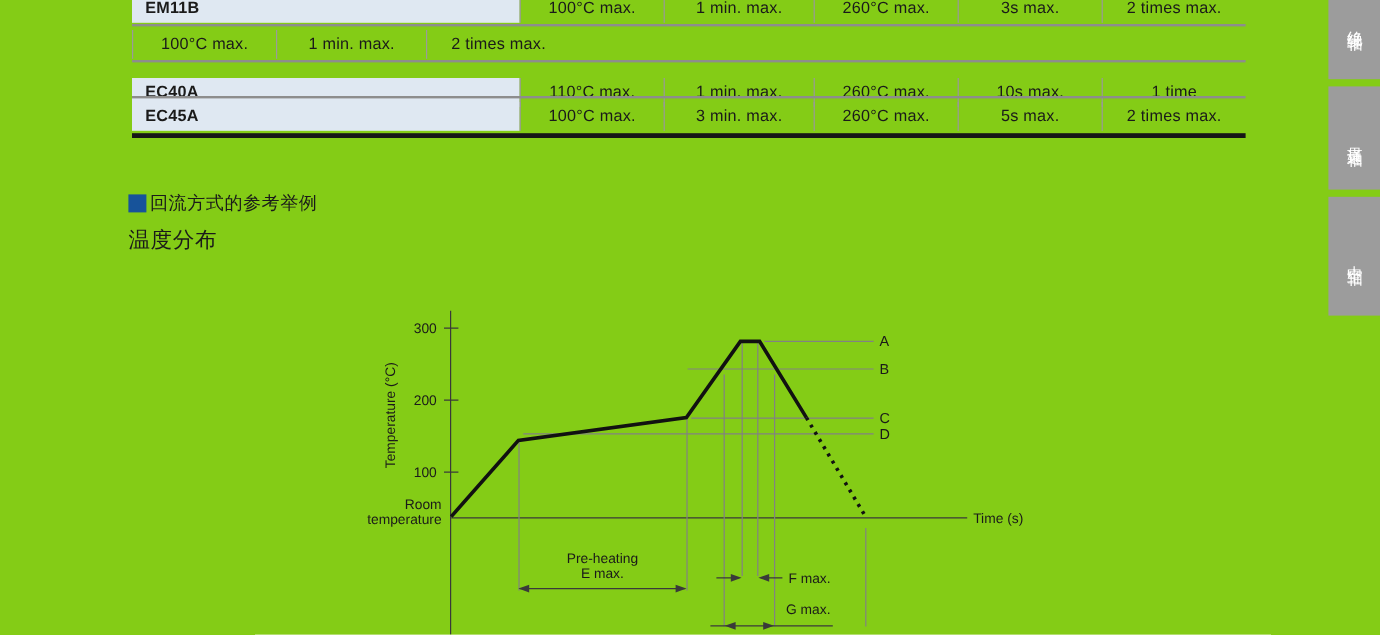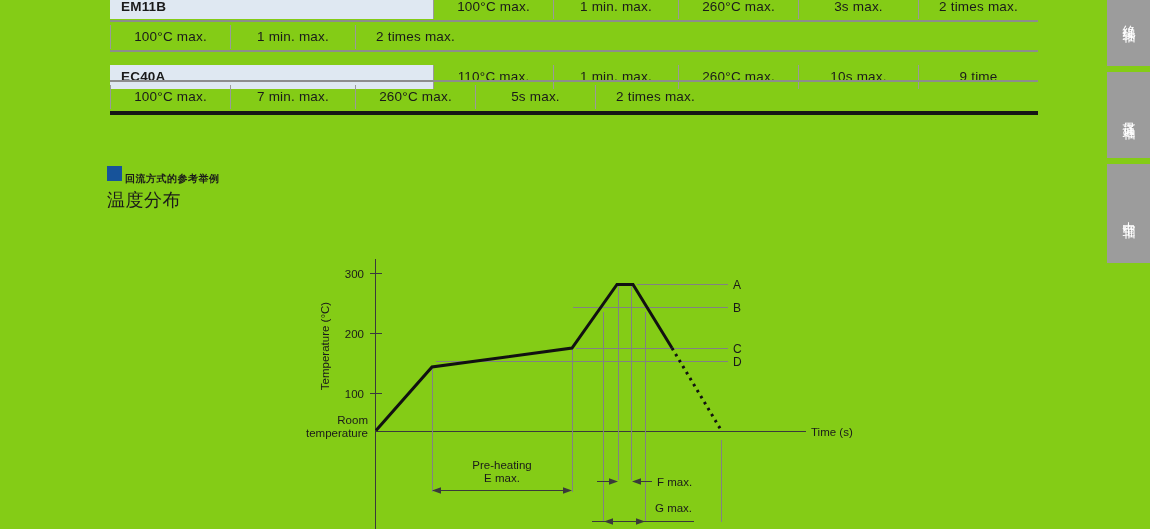--- a/index.html
+++ b/index.html
@@ -13,21 +13,21 @@
   .t-row { position:absolute; left:0; width:928px; height:24px; display:flex; }
   .t-row .cell { height:24px; line-height:24px; font-size:13.5px; letter-spacing:.2px; }
   .cell.part { width:323px; background:#dfe8f2; font-weight:bold; padding-left:11px; }
   .cell.val  { text-align:center; border-left:1px solid #9a9a9a; }
   .w120 { width:120px; } .w125 { width:125px; }
   .row-sep { position:absolute; left:0; width:928px; height:2px; background:#8d8d8d; }
   .t-bottom { position:absolute; left:0; top:111px; width:928px; height:4px; background:#161616; }
   
   .sec-head { position:absolute; left:107px; top:160px; display:flex; align-items:center; }
   .sec-square { width:15px; height:15px; background:#17539a; margin-right:3px; }
-  .sec-title { font-size:10px; font-weight:bold; letter-spacing:.5px;margin-top:12px; }
+  .sec-title { font-size:15px; font-weight:normal; letter-spacing:.5px; }
   .sec-sub { position:absolute; left:107px; top:188px; font-size:18px; letter-spacing:.5px; }
   
   .chart-svg { position:absolute; left:280px; top:245px; }
   .chart-svg text { font-family:"Liberation Sans","DejaVu Sans",sans-serif; font-size:11.5px; fill:#1a1a1a; }
   .chart-svg text.reflabel { font-size:12px; }
   
   .side-tab {
     position:absolute; right:0; width:43px; background:#9c9c9c; color:#fff;
     display:flex; align-items:center; justify-content:center;
     writing-mode:vertical-rl; text-orientation:upright;
@@ -60,27 +60,28 @@
       <div class="cell val w120">2 times max.</div>
     </div>
     <div class="row-sep" style="top:50px"></div>
 
     <div class="t-row" style="top:65px">
       <div class="cell part">EC40A</div>
       <div class="cell val w120">110°C max.</div>
       <div class="cell val w125">1 min. max.</div>
       <div class="cell val w120">260°C max.</div>
       <div class="cell val w120">10s max.</div>
-      <div class="cell val w120">9 time</div>
+      <div class="cell val w120">1 time</div>
     </div>
     <div class="row-sep" style="top:80px"></div>
 
     <div class="t-row" style="top:85px">
+      <div class="cell part">EC45A</div>
       <div class="cell val w120">100°C max.</div>
-      <div class="cell val w125">7 min. max.</div>
+      <div class="cell val w125">3 min. max.</div>
       <div class="cell val w120">260°C max.</div>
       <div class="cell val w120">5s max.</div>
       <div class="cell val w120">2 times max.</div>
     </div>
     <div class="t-bottom"></div>
   </div>
 
   <div class="sec-head">
     <span class="sec-square"></span>
     <span class="sec-title">回流方式的参考举例</span>

